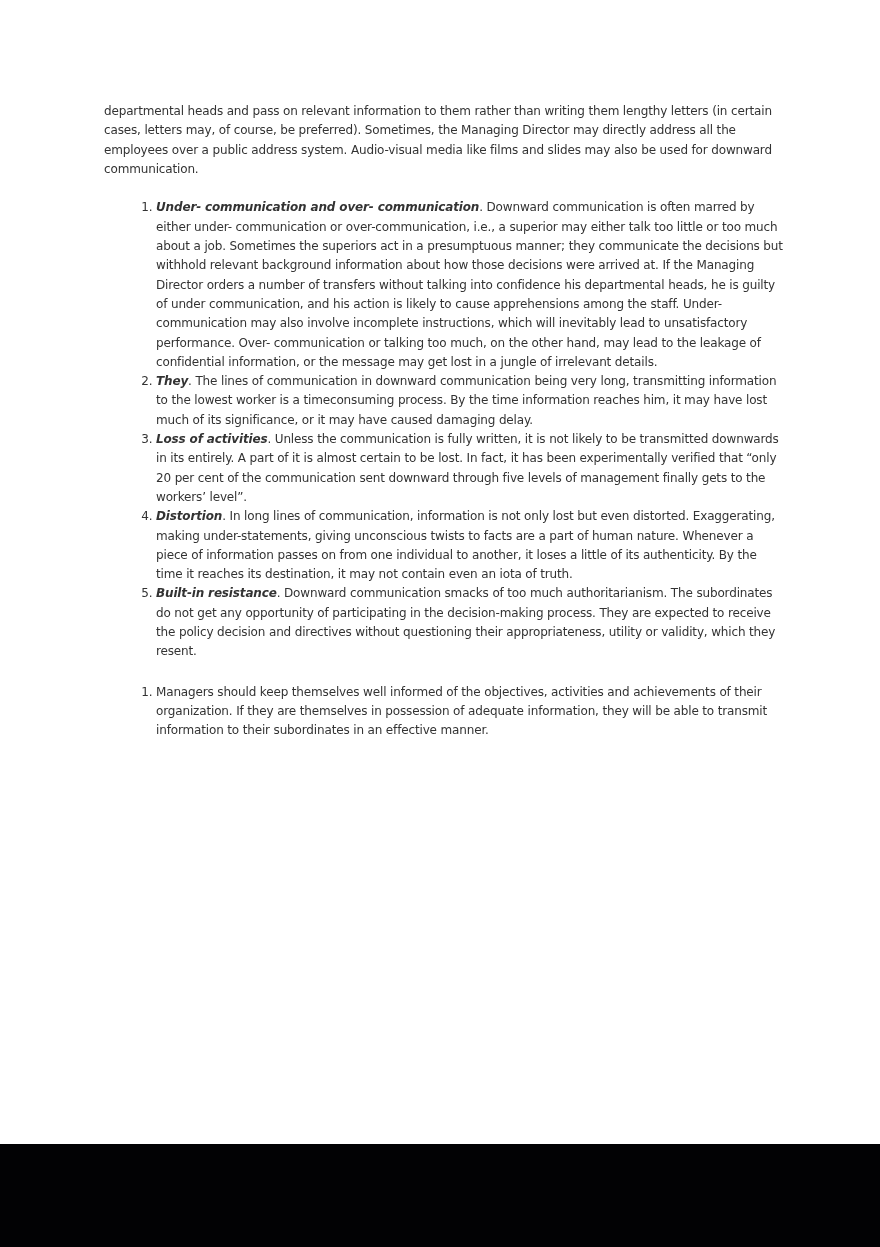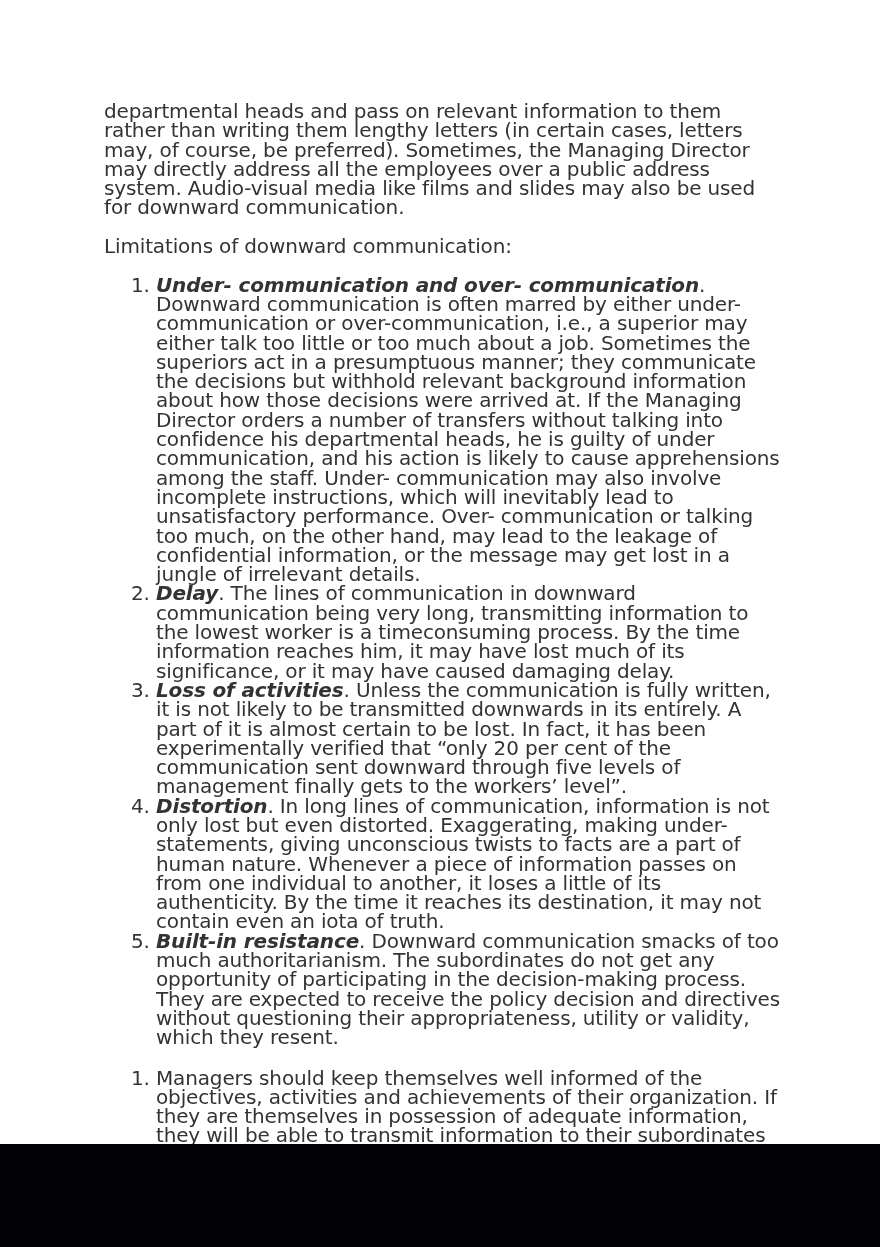--- a/index.html
+++ b/index.html
@@ -21,21 +21,21 @@
       top: 0;
       width: 880px;
       height: 1144px;
       background: #ffffff;
     }
     .content {
       position: absolute;
       left: 104px;
       top: 102px;
       width: 680px;
-      font-size: 20px;
+      font-size: 12px;
       line-height: 19.3px;
       letter-spacing: -0.15px;
     }
     p {
       margin: 0 0 19.3px 0;
     }
     .heading-plain {
       margin: 0 0 19.3px 0;
     }
     .heading-bold {
@@ -69,25 +69,24 @@
     }
   </style>
 </head>
 <body>
 
 <div class="page">
   <div class="content">
 
     <p>departmental heads and pass on relevant information to them rather than writing them lengthy letters (in certain cases, letters may, of course, be preferred). Sometimes, the Managing Director may directly address all the employees over a public address system. Audio-visual media like films and slides may also be used for downward communication.</p>
 
-    <p class="heading-plain">Limitations of downward communication:</p>
 
     <ol>
       <li><span class="term">Under- communication and over- communication</span><span>. Downward communication is often marred by either under- communication or over-communication, i.e., a superior may either talk too little or too much about a job. Sometimes the superiors act in a presumptuous manner; they communicate the decisions but withhold relevant background information about how those decisions were arrived at. If the Managing Director orders a number of transfers without talking into confidence his departmental heads, he is guilty of under communication, and his action is likely to cause apprehensions among the staff. Under- communication may also involve incomplete instructions, which will inevitably lead to unsatisfactory performance. Over- communication or talking too much, on the other hand, may lead to the leakage of confidential information, or the message may get lost in a jungle of irrelevant details.</span></li>
-      <li><span class="term">Delay</span><span>. The lines of communication in downward communication being very long, transmitting information to the lowest worker is a timeconsuming process. By the time information reaches him, it may have lost much of its significance, or it may have caused damaging delay.</span></li>
+      <li><span class="term">They</span><span>. The lines of communication in downward communication being very long, transmitting information to the lowest worker is a timeconsuming process. By the time information reaches him, it may have lost much of its significance, or it may have caused damaging delay.</span></li>
       <li><span class="term">Loss of activities</span><span>. Unless the communication is fully written, it is not likely to be transmitted downwards in its entirely. A part of it is almost certain to be lost. In fact, it has been experimentally verified that “only 20 per cent of the communication sent downward through five levels of management finally gets to the workers’ level”.</span></li>
       <li><span class="term">Distortion</span><span>. In long lines of communication, information is not only lost but even distorted. Exaggerating, making under-statements, giving unconscious twists to facts are a part of human nature. Whenever a piece of information passes on from one individual to another, it loses a little of its authenticity. By the time it reaches its destination, it may not contain even an iota of truth.</span></li>
       <li><span class="term">Built-in resistance</span><span>. Downward communication smacks of too much authoritarianism. The subordinates do not get any opportunity of participating in the decision-making process. They are expected to receive the policy decision and directives without questioning their appropriateness, utility or validity, which they resent.</span></li>
     </ol>
 
 
     <ol class="essentials-list">
       <li><span>Managers should keep themselves well informed of the objectives, activities and achievements of their organization. If they are themselves in possession of adequate information, they will be able to transmit information to their subordinates in an effective manner.</span></li>
     </ol>
 

